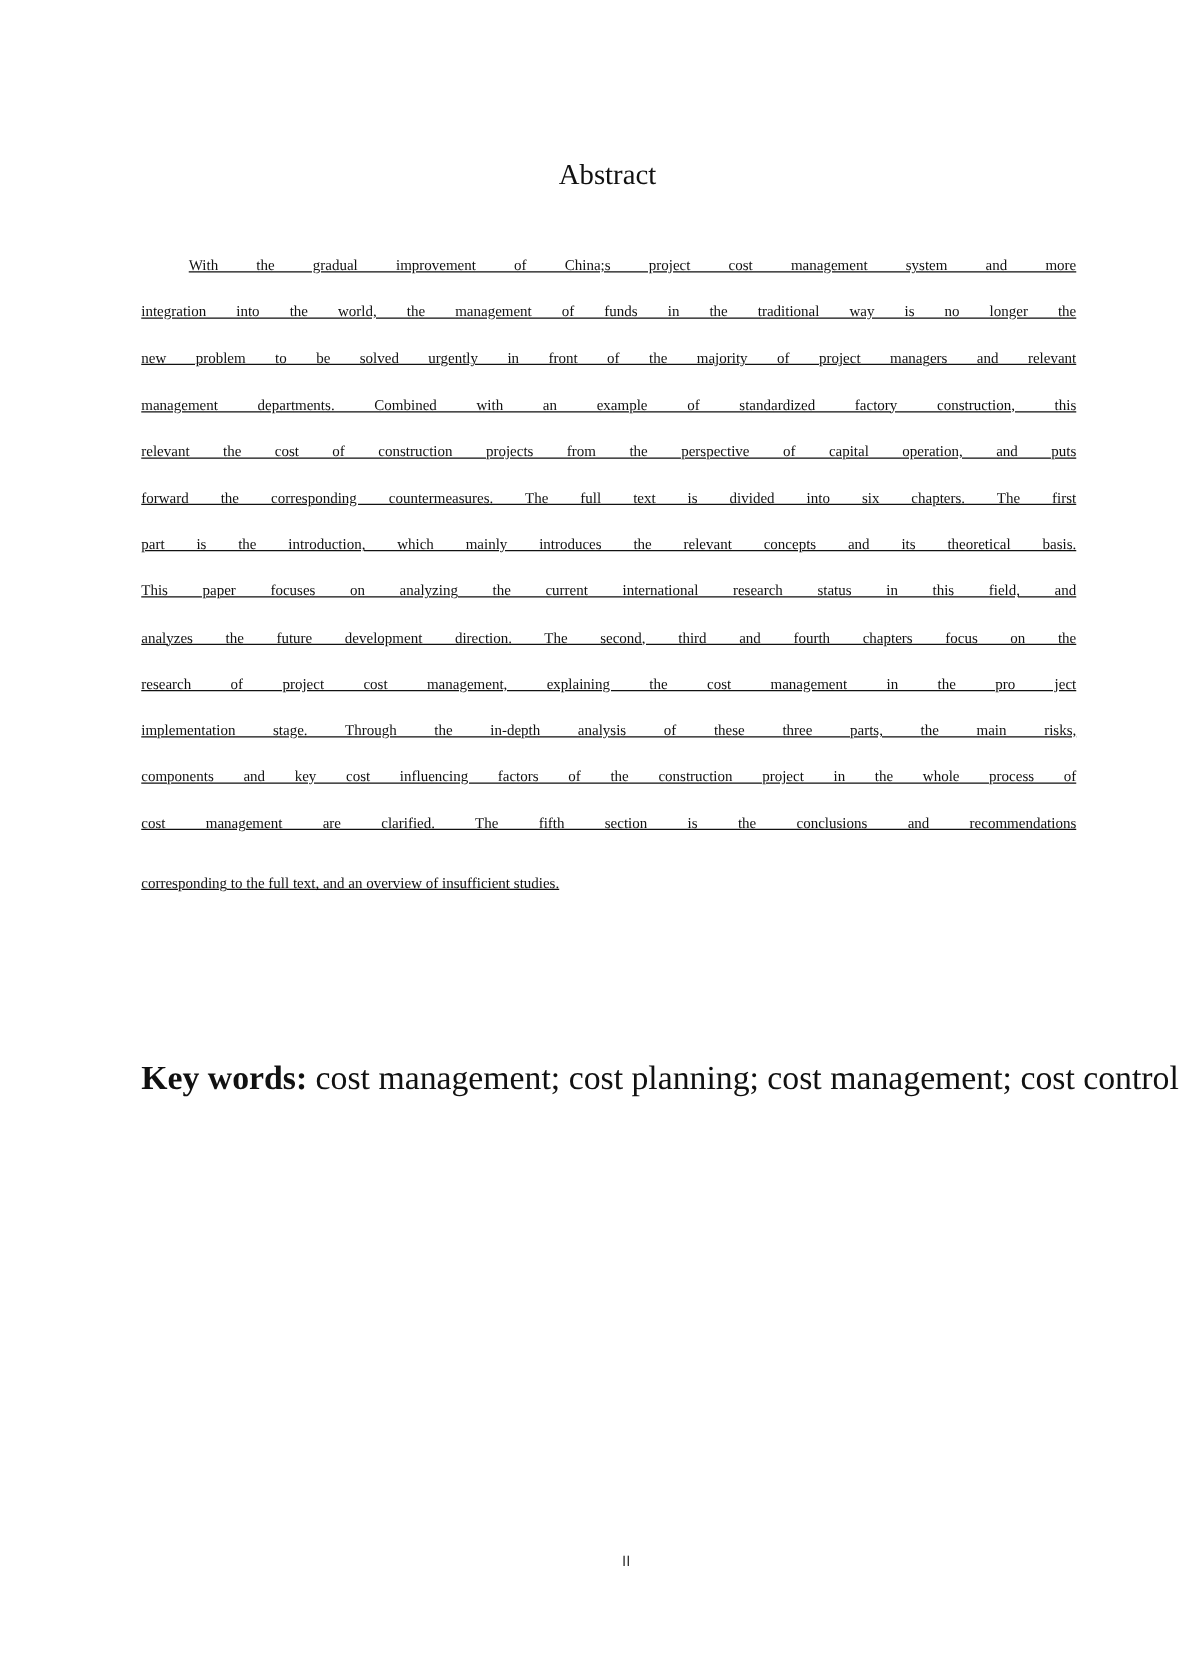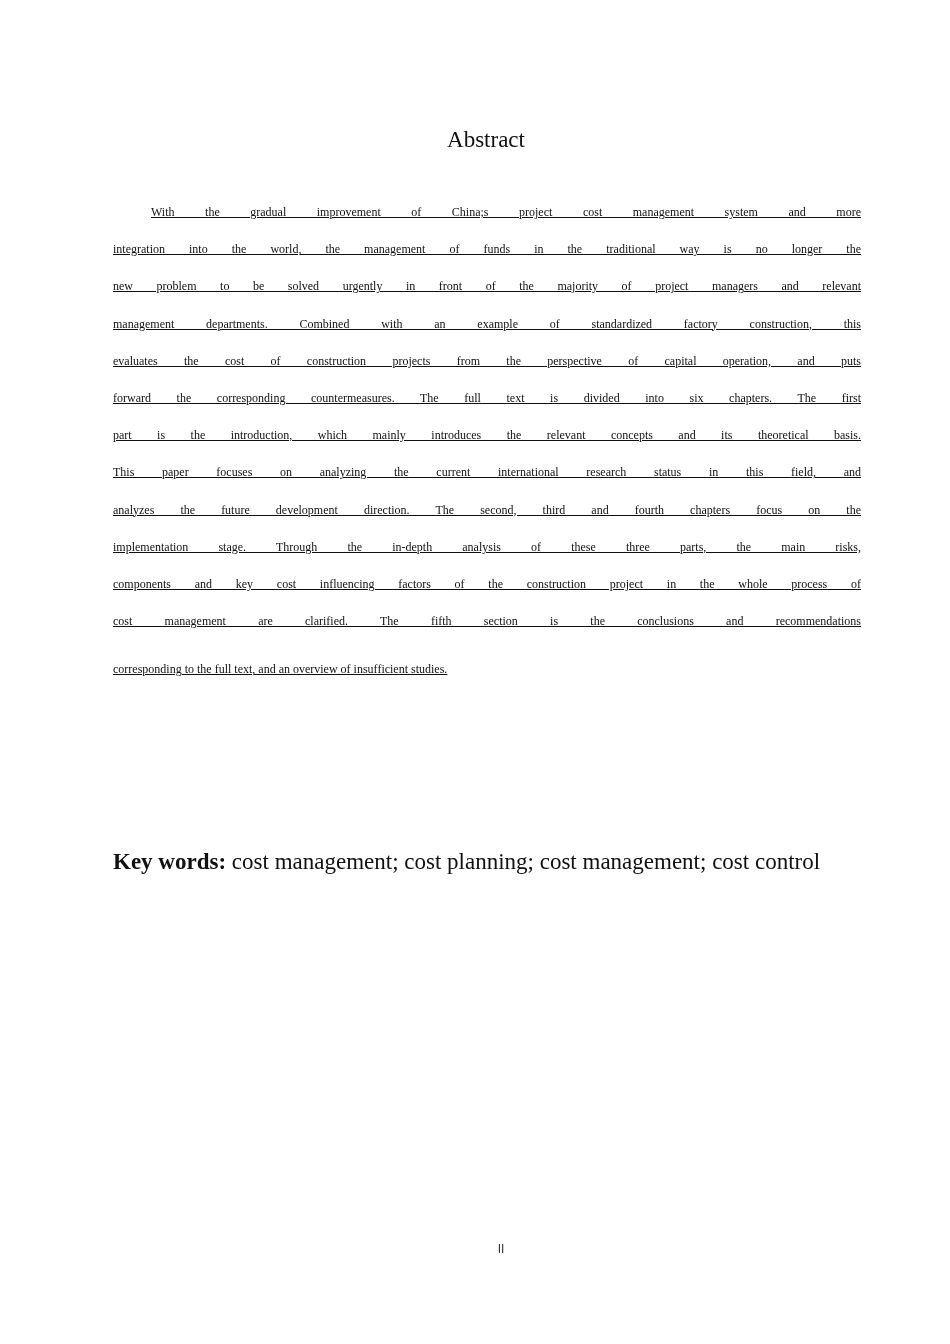--- a/index.html
+++ b/index.html
@@ -57,21 +57,21 @@
       text-align-last: left;
       margin-top: 11px;
     }
     .line > span {
       white-space: normal;
     }
     .keywords {
       position: absolute;
       left: 113px;
       top: 848px;
-      font-size: 23px;
+      font-size: 27px;
       line-height: 28px;
       white-space: nowrap;
     }
     .keywords .kw-label {
       font-weight: bold;
     }
     .page-number {
       position: absolute;
       top: 1242px;
       left: 0;
@@ -86,25 +86,26 @@
 <body>
 
 <div class="page">
   <h1 class="title">Abstract</h1>
 
   <div class="abstract-body">
     <span class="line first"><span>With the gradual improvement of China;s project cost management system and more</span></span>
     <span class="line"><span>integration into the world, the management of funds in the traditional way is no longer the</span></span>
     <span class="line"><span>new problem to be solved urgently in front of the majority of project managers and relevant</span></span>
     <span class="line"><span>management departments. Combined with an example of standardized factory construction, this</span></span>
-    <span class="line"><span>evaluates the cost of construction projects from the perspective of capital operation, and puts</span></span>
+    <span class="line"><span>relevant the cost of construction projects from the perspective of capital operation, and puts</span></span>
     <span class="line"><span>forward the corresponding countermeasures. The full text is divided into six chapters. The first</span></span>
     <span class="line"><span>part is the introduction, which mainly introduces the relevant concepts and its theoretical basis.</span></span>
     <span class="line"><span>This paper focuses on analyzing the current international research status in this field, and</span></span>
     <span class="line"><span>analyzes the future development direction. The second, third and fourth chapters focus on the</span></span>
+    <span class="line"><span>research of project cost management, explaining the cost management in the pro ject</span></span>
     <span class="line"><span>implementation stage. Through the in-depth analysis of these three parts, the main risks,</span></span>
     <span class="line"><span>components and key cost influencing factors of the construction project in the whole process of</span></span>
     <span class="line"><span>cost management are clarified. The fifth section is the conclusions and recommendations</span></span>
     <span class="line last"><span>corresponding to the full text, and an overview of insufficient studies.</span></span>
   </div>
 
   <div class="keywords">
     <span class="kw-label">Key words:</span><span class="kw-value"> cost management; cost planning; cost management; cost control</span>
   </div>
 

